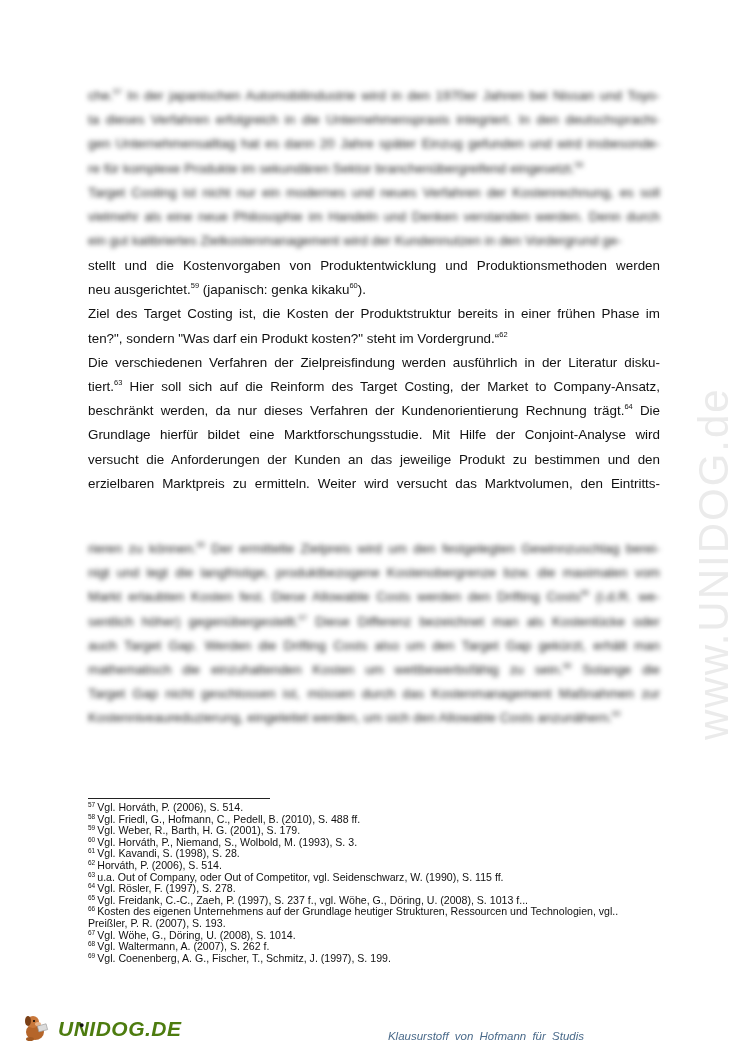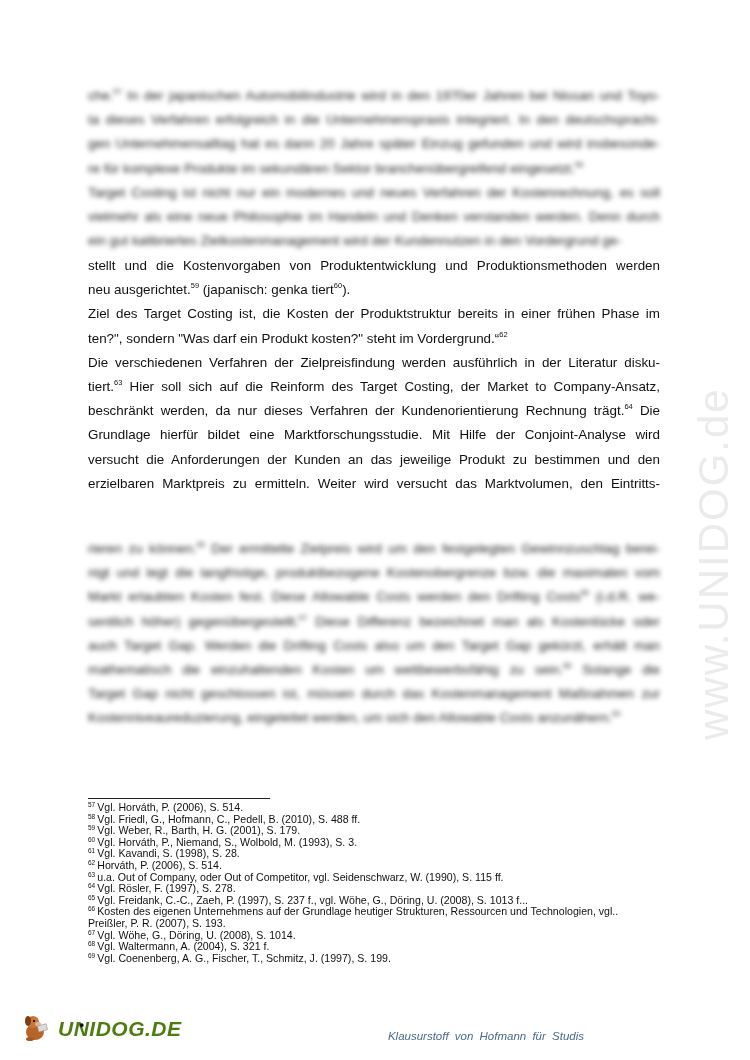--- a/index.html
+++ b/index.html
@@ -38,21 +38,21 @@
       <span class="line"><span>che.</span><sup>57</sup><span> In der japanischen Automobilindustrie wird in den 1970er Jahren bei Nissan und Toyo-</span></span>
       <span class="line"><span>ta dieses Verfahren erfolgreich in die Unternehmenspraxis integriert. In den deutschsprachi-</span></span>
       <span class="line"><span>gen Unternehmensalltag hat es dann 20 Jahre später Einzug gefunden und wird insbesonde-</span></span>
       <span class="line last"><span>re für komplexe Produkte im sekundären Sektor branchenübergreifend eingesetzt.</span><sup>58</sup><span></span></span>
       <span class="line"><span>Target Costing ist nicht nur ein modernes und neues Verfahren der Kostenrechnung, es soll</span></span>
       <span class="line"><span>vielmehr als eine neue Philosophie im Handeln und Denken verstanden werden. Denn durch</span></span>
       <span class="line last"><span>ein gut kalibriertes Zielkostenmanagement wird der Kundennutzen in den Vordergrund ge-</span></span>
     </div>
   <div class="body-text" id="clear-mid">
       <span class="line"><span>stellt und die Kostenvorgaben von Produktentwicklung und Produktionsmethoden werden</span></span>
-      <span class="line last"><span>neu ausgerichtet.</span><sup>59</sup><span> (japanisch: genka tiert</span><sup>60</sup><span>).</span></span>
+      <span class="line last"><span>neu ausgerichtet.</span><sup>59</sup><span> (japanisch: genka kikaku</span><sup>60</sup><span>).</span></span>
       <span class="line"><span>Ziel des Target Costing ist, die Kosten der Produktstruktur bereits in einer frühen Phase im</span></span>
       <span class="line last"><span>ten?", sondern "Was darf ein Produkt kosten?" steht im Vordergrund.“</span><sup>62</sup></span>
       <span class="line"><span>Die verschiedenen Verfahren der Zielpreisfindung werden ausführlich in der Literatur disku-</span></span>
       <span class="line"><span>tiert.</span><sup>63</sup><span> Hier soll sich auf die Reinform des Target Costing, der Market to Company-Ansatz,</span></span>
       <span class="line"><span>beschränkt werden, da nur dieses Verfahren der Kundenorientierung Rechnung trägt.</span><sup>64</sup><span> Die</span></span>
       <span class="line"><span>Grundlage hierfür bildet eine Marktforschungsstudie. Mit Hilfe der Conjoint-Analyse wird</span></span>
       <span class="line"><span>versucht die Anforderungen der Kunden an das jeweilige Produkt zu bestimmen und den</span></span>
       <span class="line"><span>erzielbaren Marktpreis zu ermitteln. Weiter wird versucht das Marktvolumen, den Eintritts-</span></span>
     </div>
   <div class="body-text blur" id="blur-bottom">
@@ -73,21 +73,21 @@
       <span class="fn"><sup>59</sup><span>Vgl. Weber, R., Barth, H. G. (2001), S. 179.</span></span>
       <span class="fn"><sup>60</sup><span>Vgl. Horváth, P., Niemand, S., Wolbold, M. (1993), S. 3.</span></span>
       <span class="fn"><sup>61</sup><span>Vgl. Kavandi, S. (1998), S. 28.</span></span>
       <span class="fn"><sup>62</sup><span>Horváth, P. (2006), S. 514.</span></span>
       <span class="fn"><sup>63</sup><span>u.a. Out of Company, oder Out of Competitor, vgl. Seidenschwarz, W. (1990), S. 115 ff.</span></span>
       <span class="fn"><sup>64</sup><span>Vgl. Rösler, F. (1997), S. 278.</span></span>
       <span class="fn"><sup>65</sup><span>Vgl. Freidank, C.-C., Zaeh, P. (1997), S. 237 f., vgl. Wöhe, G., Döring, U. (2008), S. 1013 f...</span></span>
       <span class="fn"><sup>66</sup><span>Kosten des eigenen Unternehmens auf der Grundlage heutiger Strukturen, Ressourcen und Technologien, vgl..</span></span>
       <span class="fn"><span>Preißler, P. R. (2007), S. 193.</span></span>
       <span class="fn"><sup>67</sup><span>Vgl. Wöhe, G., Döring, U. (2008), S. 1014.</span></span>
-      <span class="fn"><sup>68</sup><span>Vgl. Waltermann, A. (2004), S. 321 f.</span></span>
+      <span class="fn"><sup>68</sup><span>Vgl. Waltermann, A. (2007), S. 262 f.</span></span>
       <span class="fn"><sup>69</sup><span>Vgl. Coenenberg, A. G., Fischer, T., Schmitz, J. (1997), S. 199.</span></span>
     </div>
 
   <div class="logo">
     <span class="dog">
       <svg width="30" height="30" viewBox="0 0 30 30">
         <ellipse cx="13" cy="20" rx="9" ry="8" fill="#b5652a"></ellipse>
         <circle cx="11" cy="10" r="6" fill="#c8773a"></circle>
         <ellipse cx="6" cy="9" rx="3" ry="5" fill="#7a3f16"></ellipse>
         <ellipse cx="16" cy="12" rx="3" ry="2" fill="#e9b48a"></ellipse>

